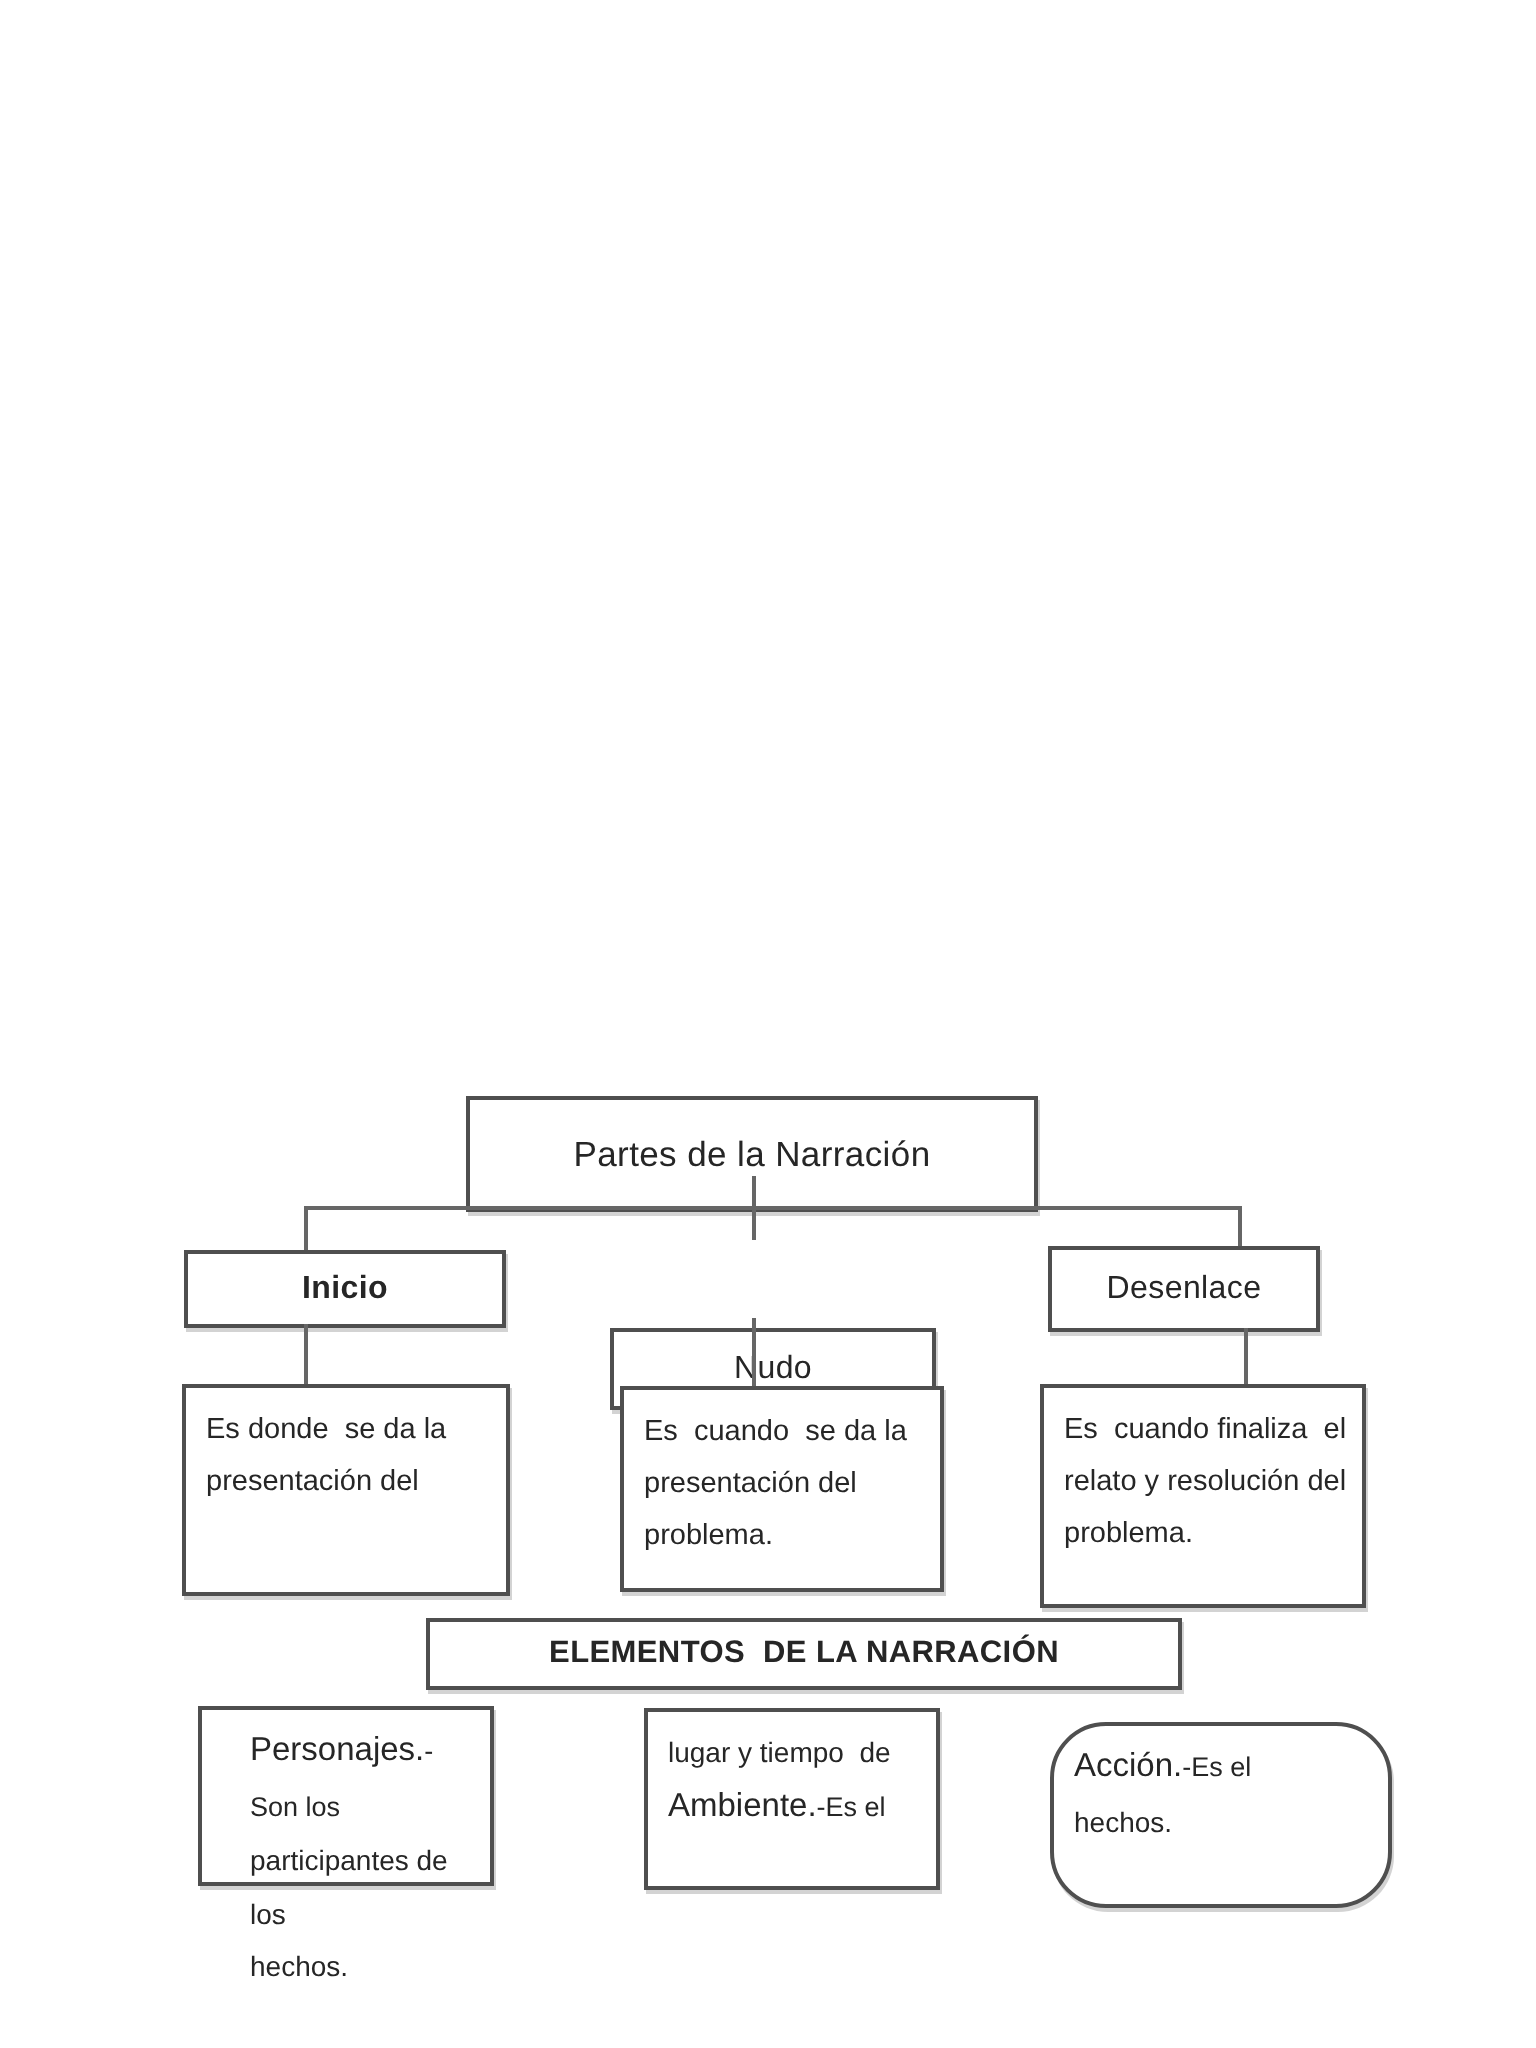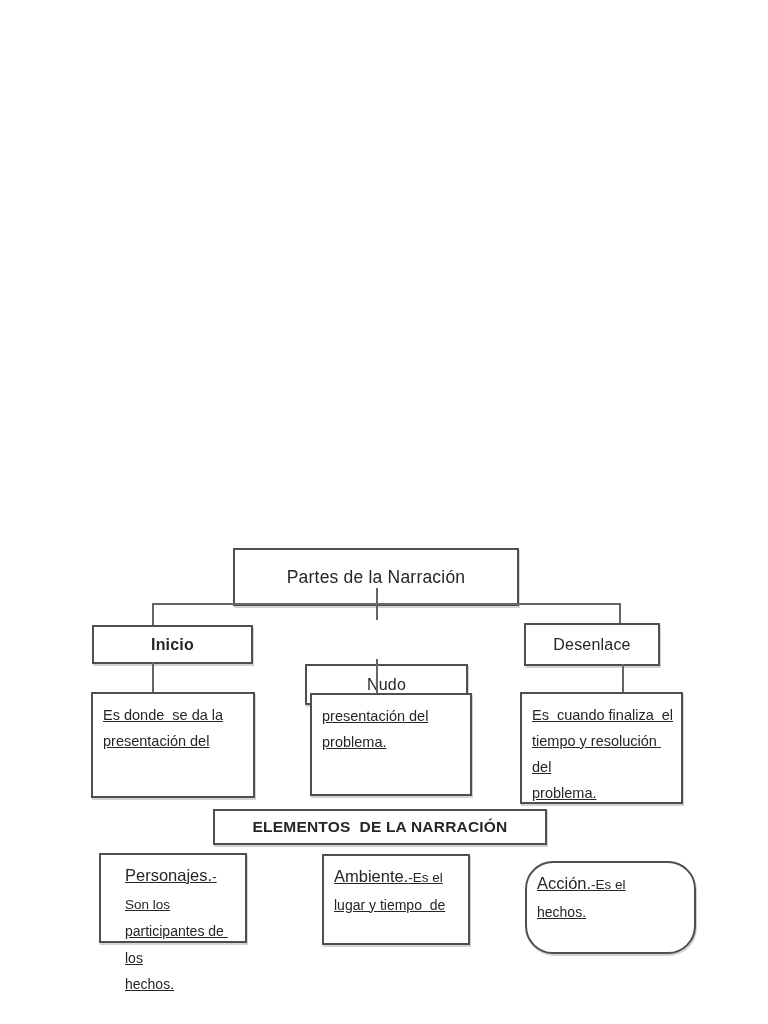--- a/index.html
+++ b/index.html
@@ -27,34 +27,33 @@
     align-items: center;
     justify-content: center;
     font-size: 16px;
     letter-spacing: 0.2px;
   }
   .title-box {
     left: 233px; top: 548px; width: 286px; height: 58px;
     font-size: 17.5px;
   }
   .elements-box {
-    left: 213px; top: 809px; width: 334px; height: 36px;
+    left: 213px; top: 809px; width: 378px; height: 36px;
     font-weight: bold;
     font-size: 15.5px;
     white-space: pre-wrap;
   }
   .desc-box {
     font-size: 14.5px;
     line-height: 26px;
     padding: 8px 6px 0 10px;
   }
   .desc-box .line, .elem-box .line {
     white-space: pre-wrap;
     data: none;
-    text-decoration: underline;
   }
   .elem-box {
     font-size: 14px;
     line-height: 26.5px;
     padding: 7px 5px 0 10px;
   }
   .elem-box .term {
     font-size: 16.5px;
   }
   .elem-box .after-term {
@@ -111,38 +110,39 @@
 
 <div class="conn conn-inicio-desc"></div>
 <div class="conn conn-nudo-desc"></div>
 <div class="conn conn-desen-desc"></div>
 
 <div class="box desc-box desc-inicio">
   <div class="line">Es donde  se da la</div>
   <div class="line">presentación del</div>
 </div>
 <div class="box desc-box desc-nudo">
+  <div class="line">Es  cuando  se da la</div>
   <div class="line">presentación del</div>
   <div class="line">problema.</div>
 </div>
 <div class="box desc-box desc-desenlace">
   <div class="line">Es  cuando finaliza  el</div>
-  <div class="line">tiempo y resolución del</div>
+  <div class="line">relato y resolución del</div>
   <div class="line">problema.</div>
 </div>
 
 <div class="box label-box elements-box">
   <span>ELEMENTOS  DE LA NARRACIÓN</span>
 </div>
 
 <div class="box elem-box elem-personajes">
   <div class="line"><span class="term">Personajes.</span><span class="after-term">-Son los</span></div>
   <div class="line">participantes de los</div>
   <div class="line">hechos.</div>
 </div>
 <div class="box elem-box elem-ambiente">
+  <div class="line">lugar y tiempo  de</div>
   <div class="line"><span class="term">Ambiente.</span><span class="after-term">-Es el</span></div>
-  <div class="line">lugar y tiempo  de</div>
 </div>
 <div class="box elem-box elem-accion">
   <div class="line"><span class="term">Acción.</span><span class="after-term">-Es el</span></div>
   <div class="line">hechos.</div>
 </div>
 
 </body></html>

